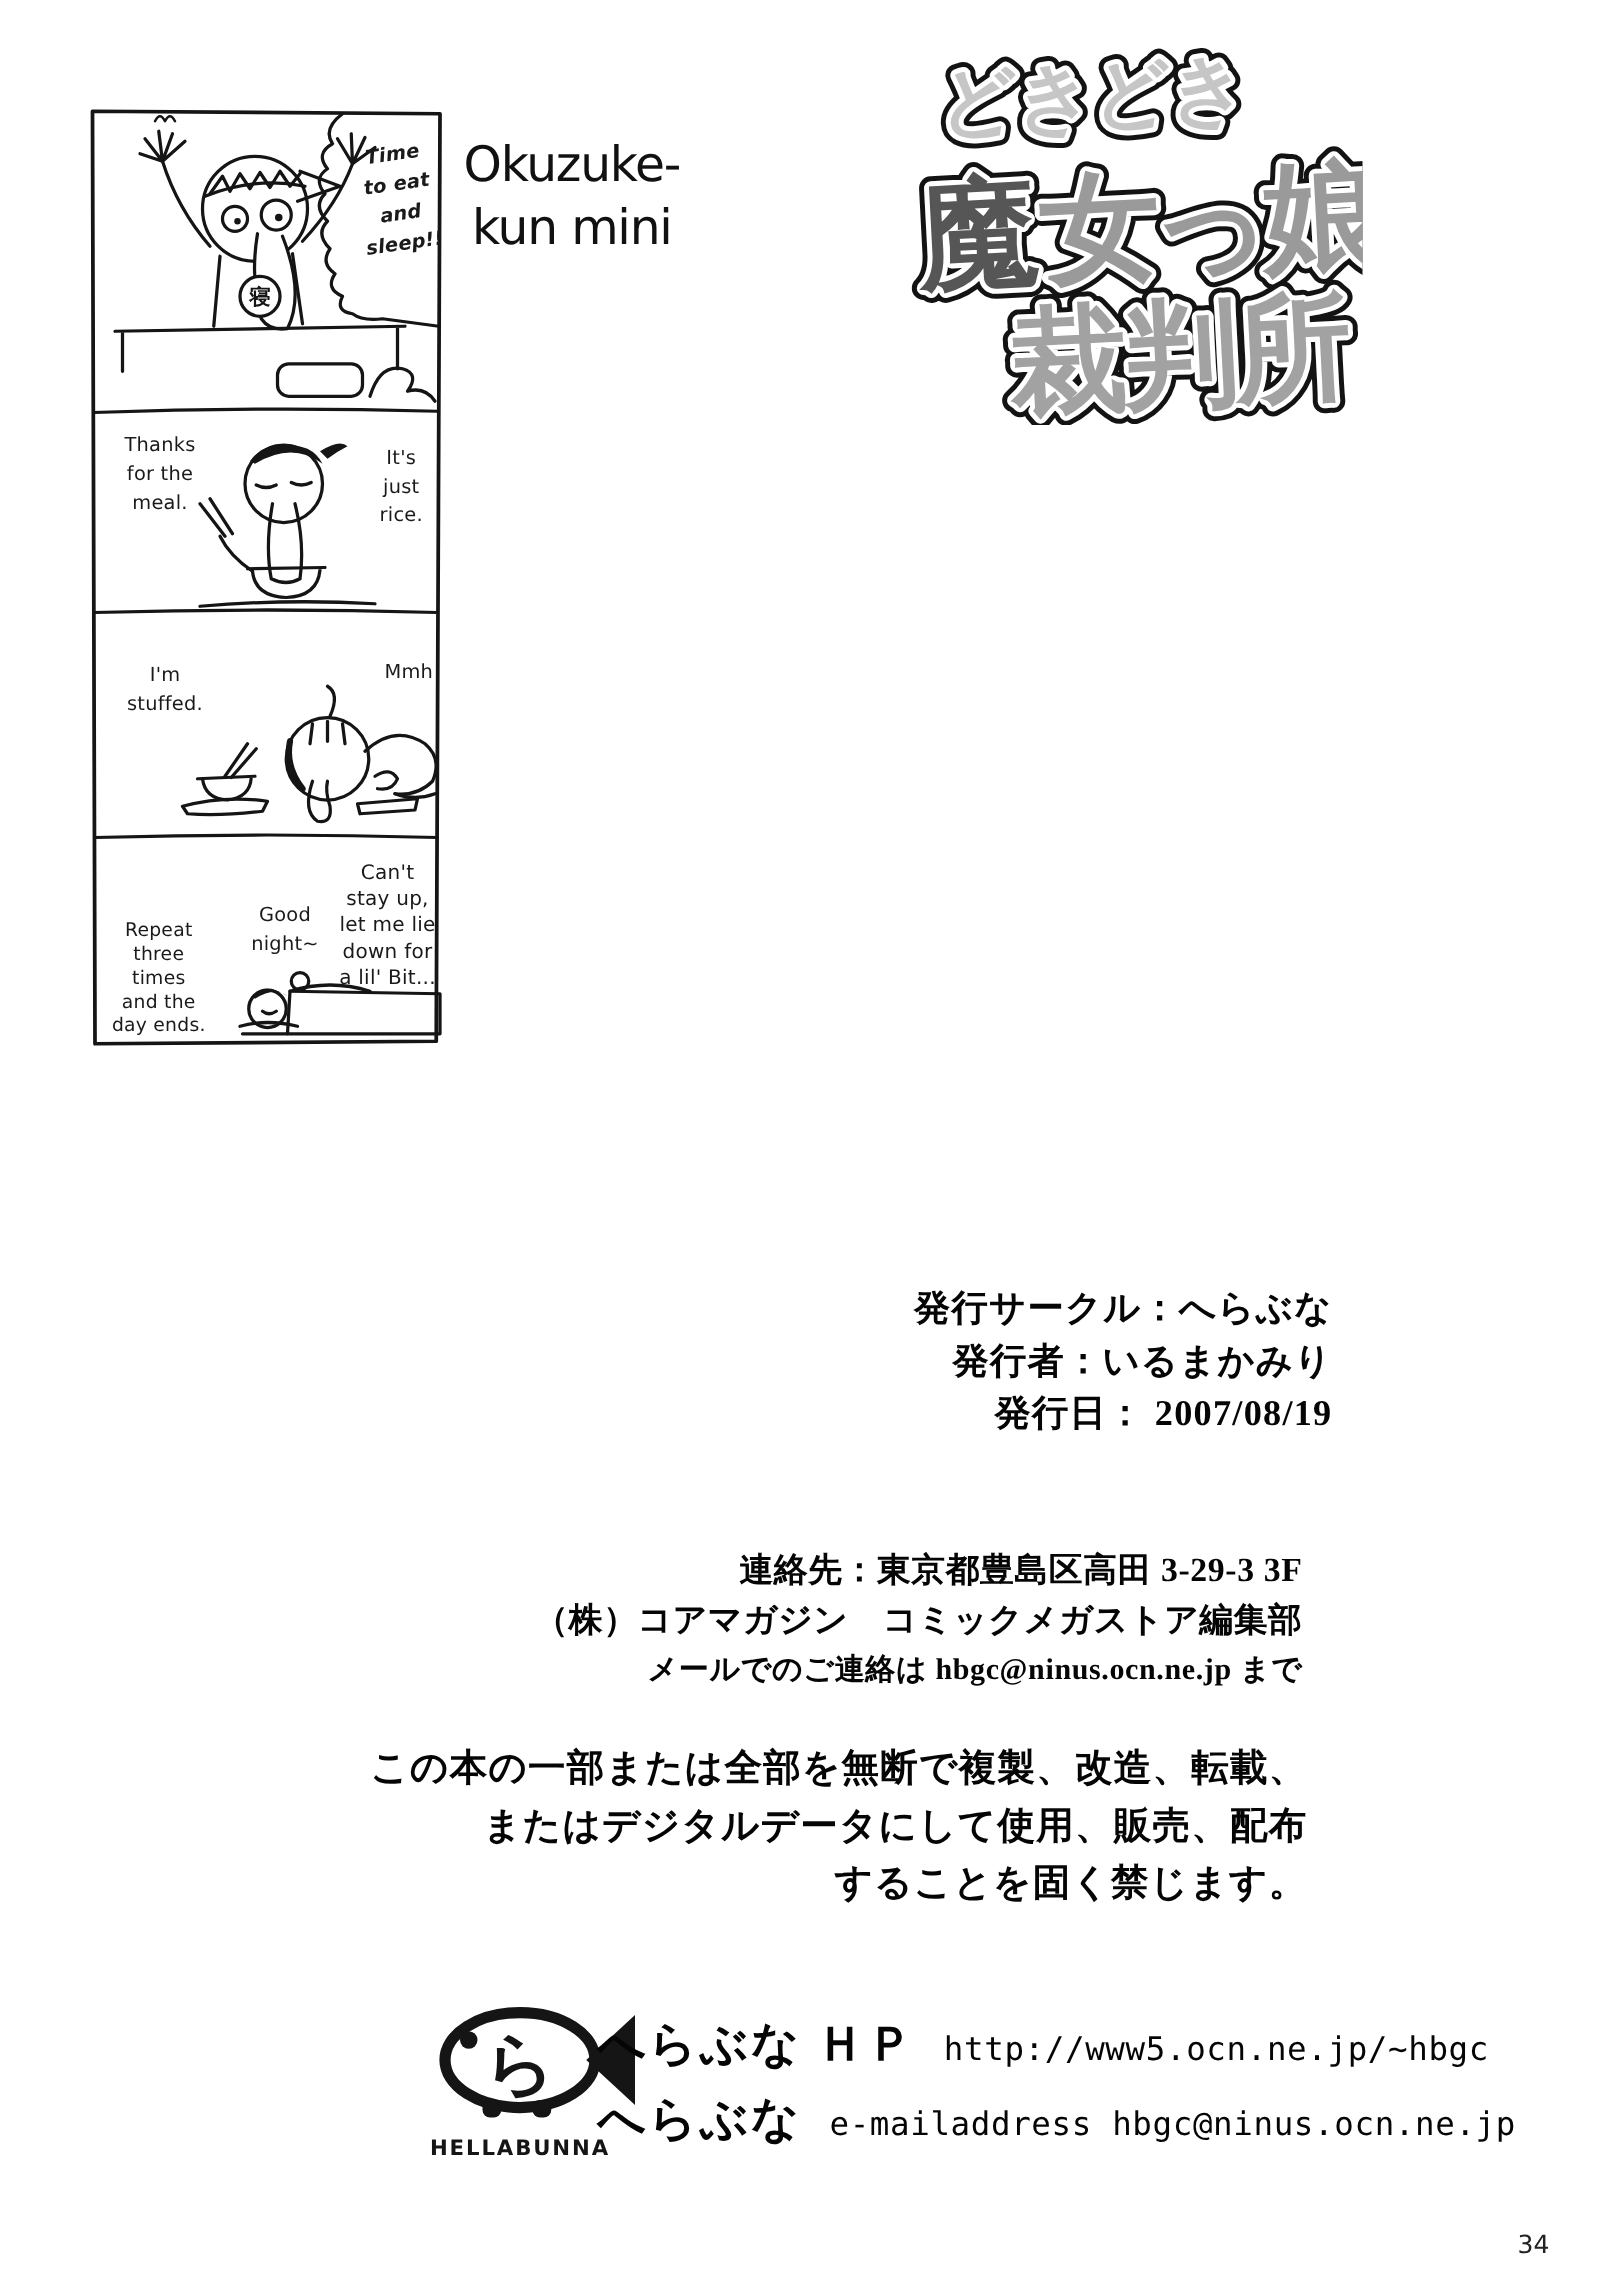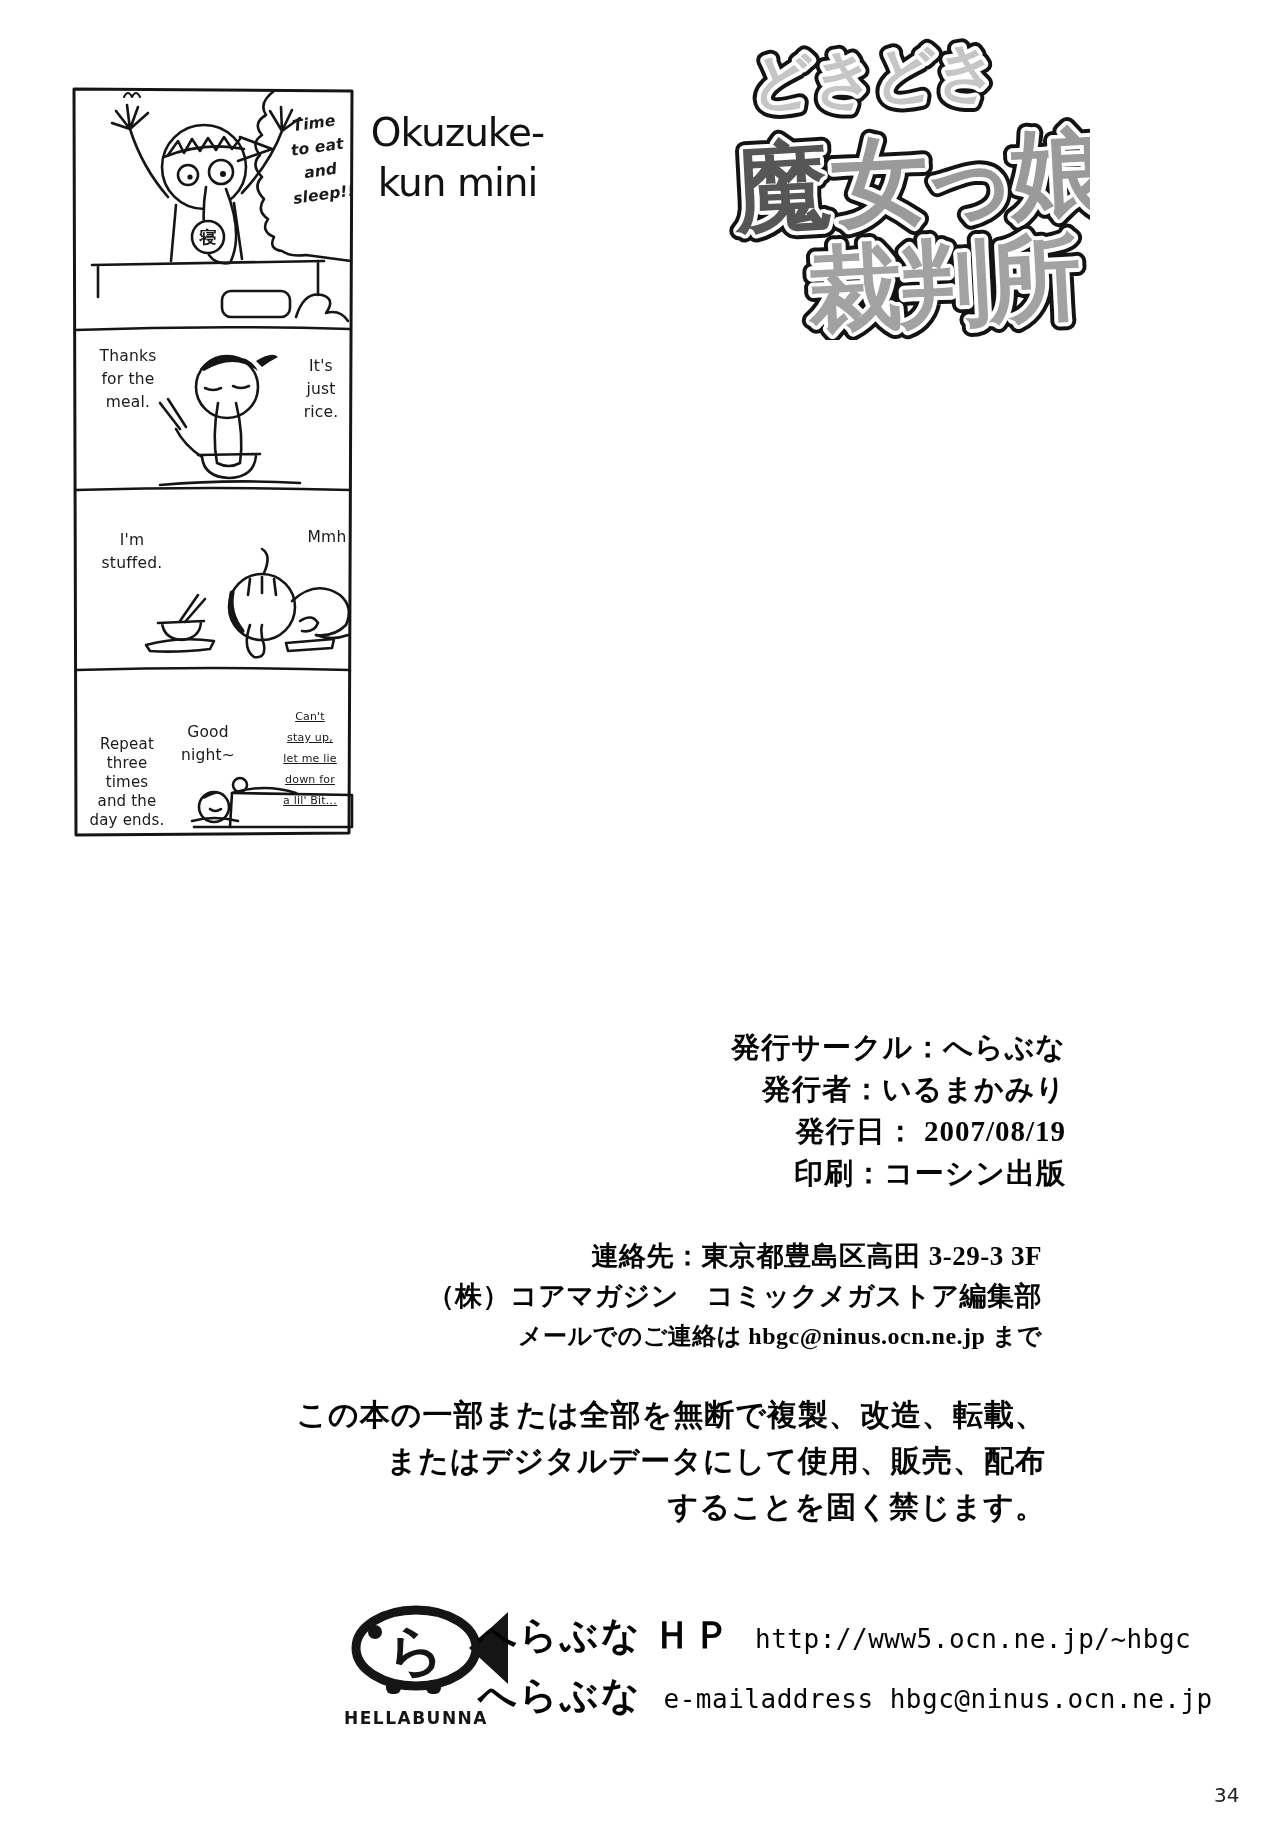--- a/index.html
+++ b/index.html
@@ -18,22 +18,22 @@
     font-family:"DejaVu Sans", sans-serif;
     font-size:15.5px;line-height:23px;text-align:center;
     white-space:pre-line;letter-spacing:.2px;
   }
   .bubble{left:214px;top:26px;width:82px;font-style:italic;font-weight:600;
     transform:rotate(-8deg);line-height:24px;}
   .p2l{left:12px;top:260px;width:104px;}
   .p2r{left:222px;top:270px;width:70px;}
   .p3l{left:16px;top:444px;width:104px;}
   .p3r{left:234px;top:441px;width:58px;}
-  .p4r{left:198px;top:621px;width:96px;font-size:11px;line-height:21px;text-decoration:underline;}
-  .p4c{left:102px;top:636px;width:84px;line-height:23px;}
+  .p4r{left:198px;top:602px;width:96px;font-size:16px;line-height:21px;}
+  .p4c{left:122px;top:636px;width:84px;line-height:23px;}
   .p4l{left:14px;top:650px;width:98px;font-size:15px;line-height:19px;}
 
   
   .okuzuke-title{
     position:absolute;left:360px;top:108px;width:195px;
     font-family:"DejaVu Sans", sans-serif;font-weight:400;
     font-size:39px;line-height:50px;text-align:center;
     white-space:pre-line;color:#111;letter-spacing:-1px;
   }
 
@@ -186,21 +186,20 @@
 
       <text class="lg-b" x="92" y="300" font-size="94" letter-spacing="-4">裁判所</text>
       <text class="lg-w" x="92" y="300" font-size="94" letter-spacing="-4" fill="#a2a2a2">裁判所</text>
     </g>
   </svg>
 
   <div class="credits jp">
     <div>発行サークル：へらぶな</div>
     <div>発行者：いるまかみり</div>
     <div>発行日： 2007/08/19</div>
-    <div>印刷：コーシン出版</div>
   </div>
 
   <div class="contact jp">
     <div>連絡先：東京都豊島区高田 3-29-3 3F</div>
     <div>（株）コアマガジン　コミックメガストア編集部</div>
     <div class="small">メールでのご連絡は hbgc@ninus.ocn.ne.jp まで</div>
   </div>
 
   <div class="copyright jp">
     <div>この本の一部または全部を無断で複製、改造、転載、</div>

